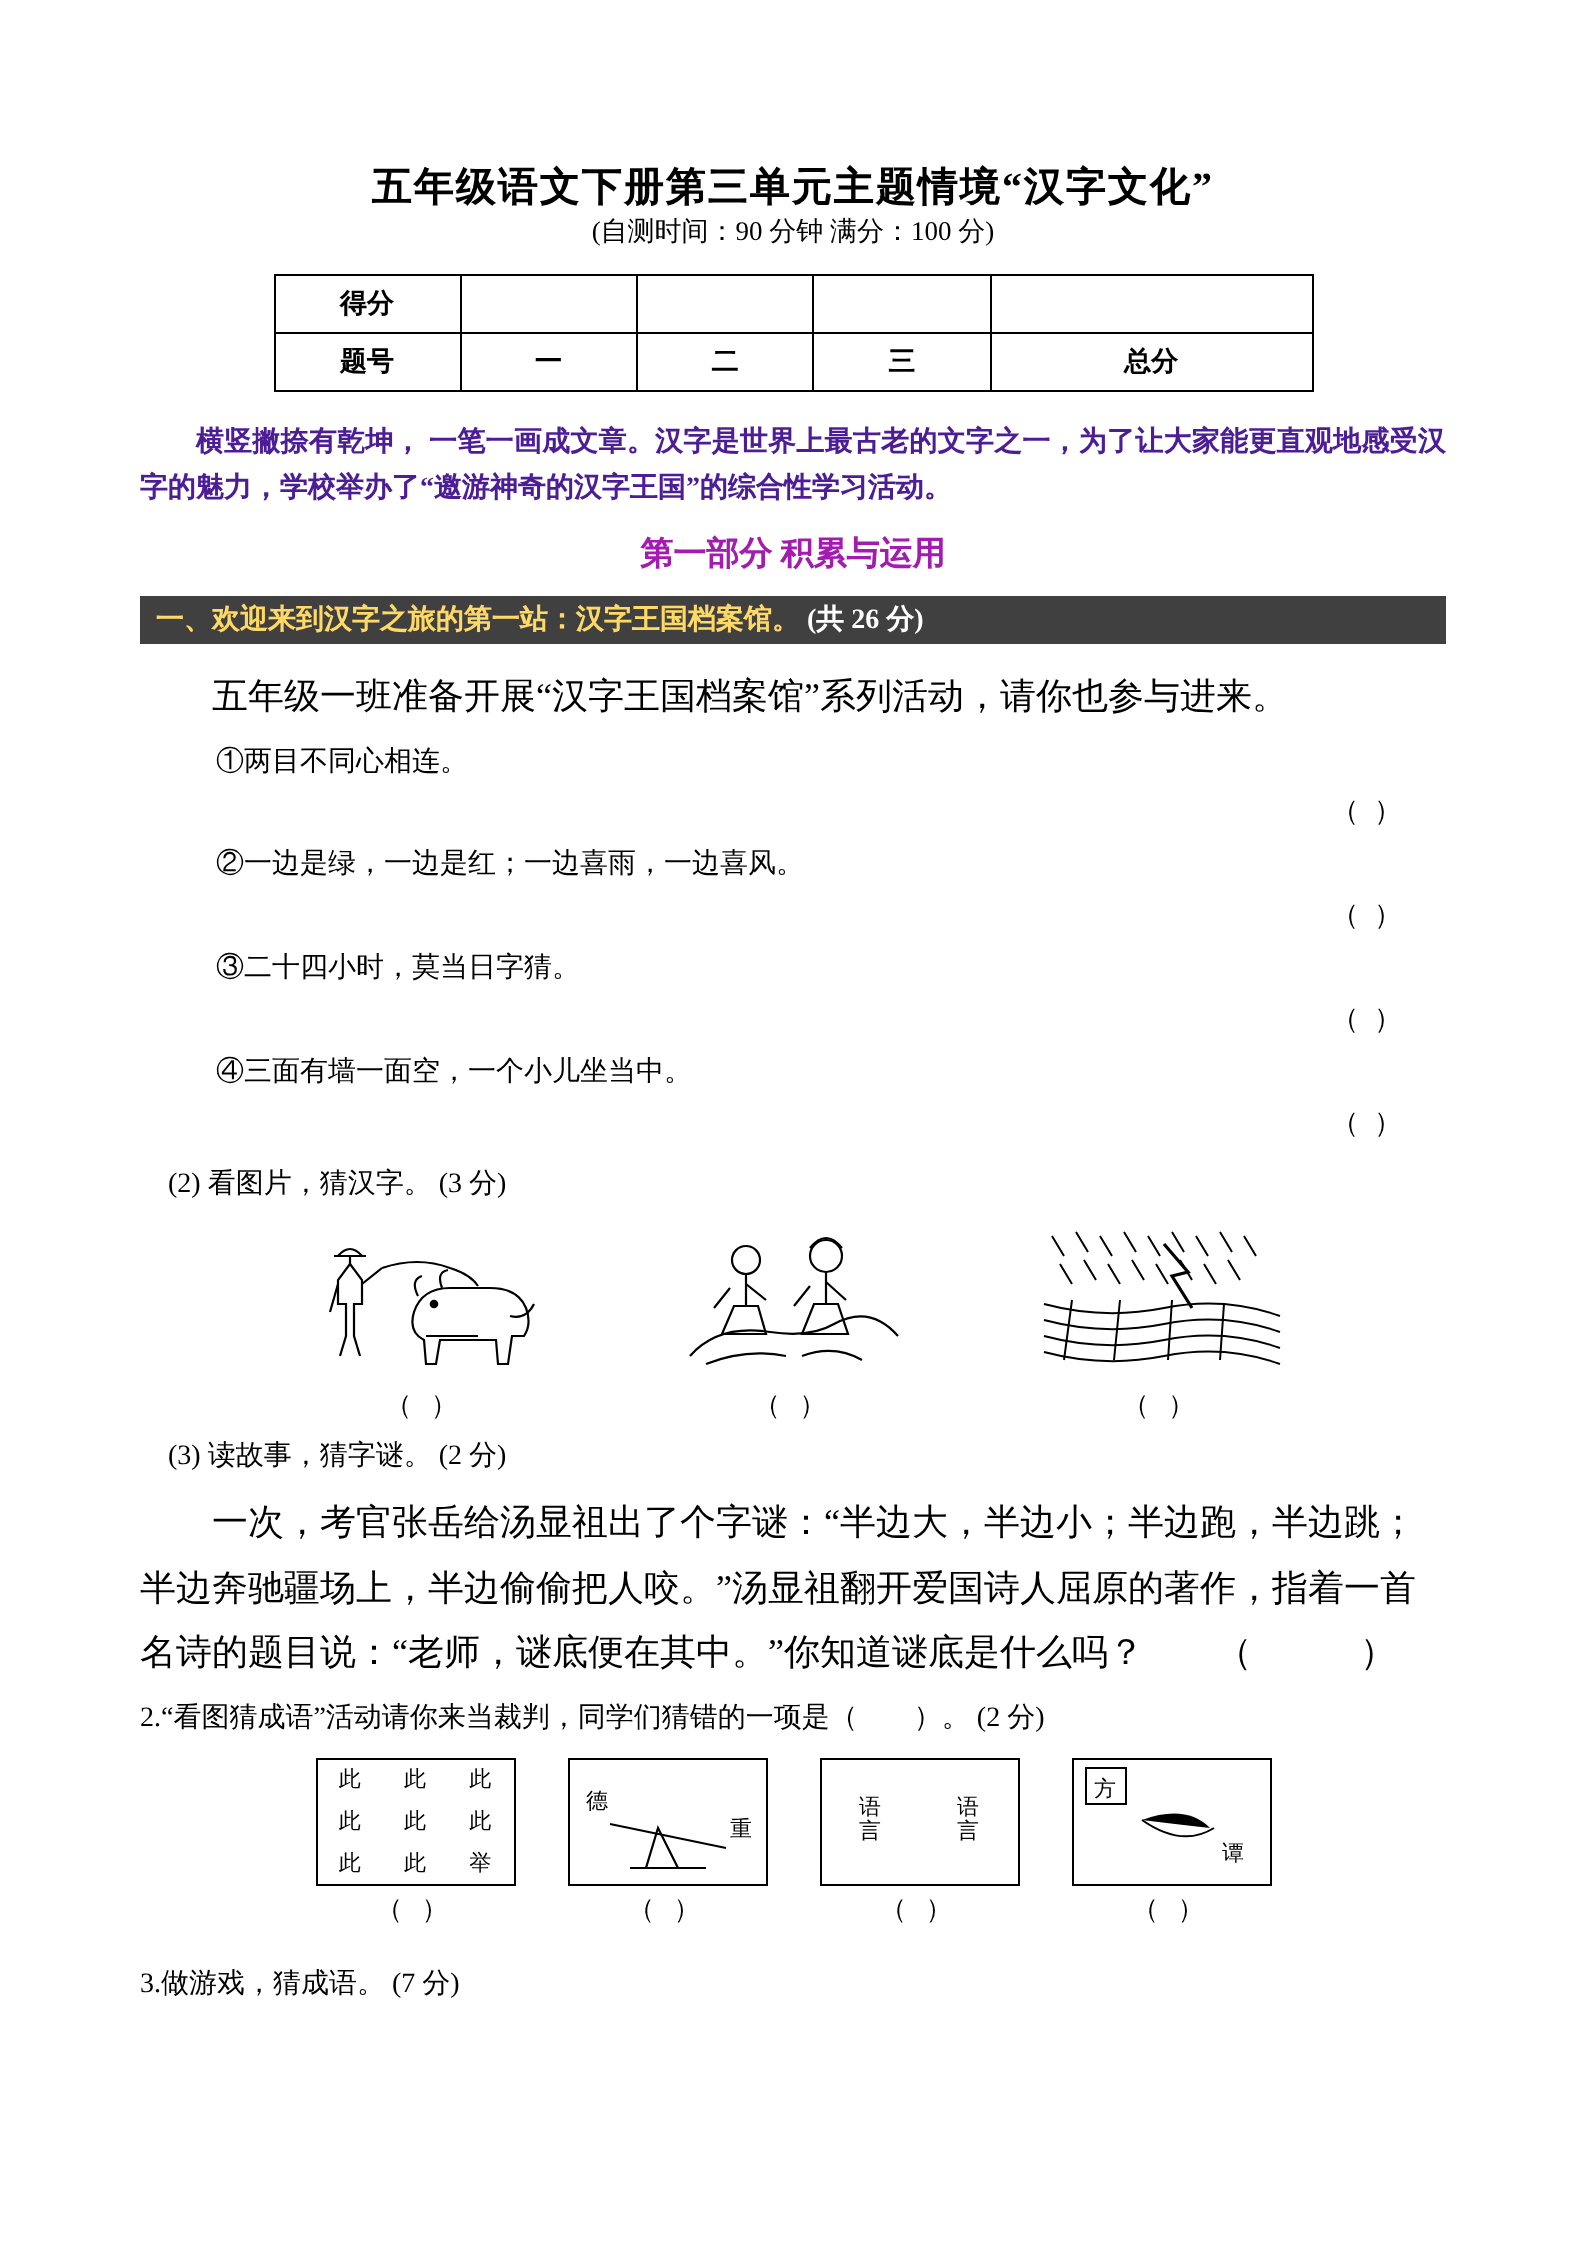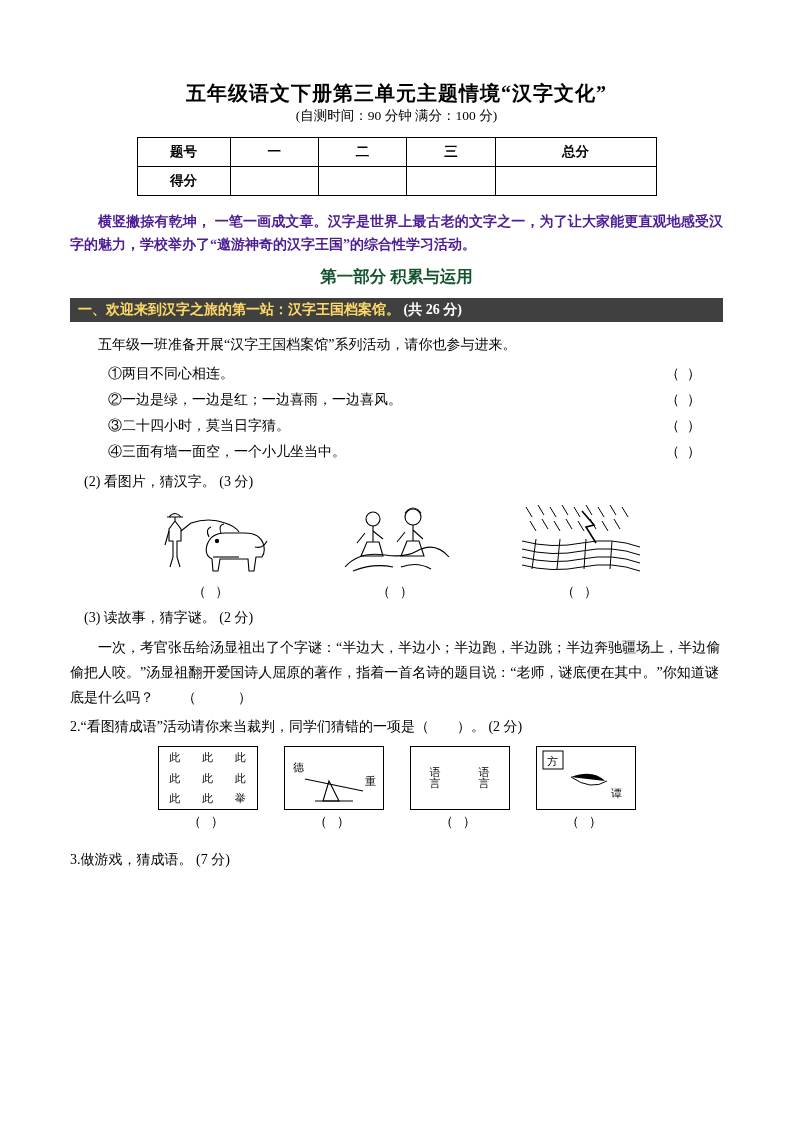--- a/index.html
+++ b/index.html
@@ -47,53 +47,54 @@
     line-height:1.65;
     text-align:justify;
     text-indent:2em;
     margin-bottom:10px;
   }
 
   .part-title {
     text-align:center;
     font-size:16.5px;
     font-weight:bold;
-    color:#14532d;
+    color:#a21caf;
     margin:6px 0 10px 0;
   }
 
   .green-bar {
     background:#404040;
     color:#ffd966;
     font-weight:bold;
     font-size:14px;
     padding:3px 8px;
     margin-bottom:10px;
   }
   .green-bar .cnt { color:#ffffff; }
 
   p.para {
-    font-size:14px;
+    font-size:18px;
     line-height:1.8;
     text-indent:2em;
     margin:4px 0;
   }
   .q {
     font-size:14px;
     line-height:1.85;
     margin:4px 0;
   }
   .q.lvl1 { padding-left:0; }
   .q.lvl2 { padding-left:14px; }
 
   .riddle-row {
     display:flex;
     font-size:14px;
     line-height:1.85;
     padding-left:38px;
+    flex-direction:column;
   }
   .riddle-row .txt { flex:0 0 auto; }
   .riddle-row .brk { margin-left:auto; padding-right:20px; letter-spacing:2px;}
 
   
   .pics {
     display:flex;
     justify-content:space-around;
     align-items:flex-end;
     margin:6px 0 0 0;
@@ -144,32 +145,32 @@
 <body>
 
 <div class="page">
 
   <div class="title">五年级语文下册第三单元主题情境“汉字文化”</div>
   <div class="subtitle">(自测时间：90 分钟 满分：100 分)</div>
 
   <table class="scoretable">
     <tbody>
         <tr>
+      <td class="lbl">得分</td>
+      <td></td>
+      <td></td>
+      <td></td>
+      <td></td>
+    </tr>
+    <tr>
       <td class="lbl">题号</td>
       <td>一</td>
       <td>二</td>
       <td>三</td>
       <td>总分</td>
-    </tr>
-    <tr>
-      <td class="lbl">得分</td>
-      <td></td>
-      <td></td>
-      <td></td>
-      <td></td>
     </tr>
   </tbody>
     </table>
 
   <div class="intro">横竖撇捺有乾坤， 一笔一画成文章。汉字是世界上最古老的文字之一，为了让大家能更直观地感受汉字的魅力，学校举办了“邀游神奇的汉字王国”的综合性学习活动。</div>
 
   <div class="part-title">第一部分 积累与运用</div>
 
   <div class="green-bar">
     <span>一、欢迎来到汉字之旅的第一站：汉字王国档案馆。</span>

